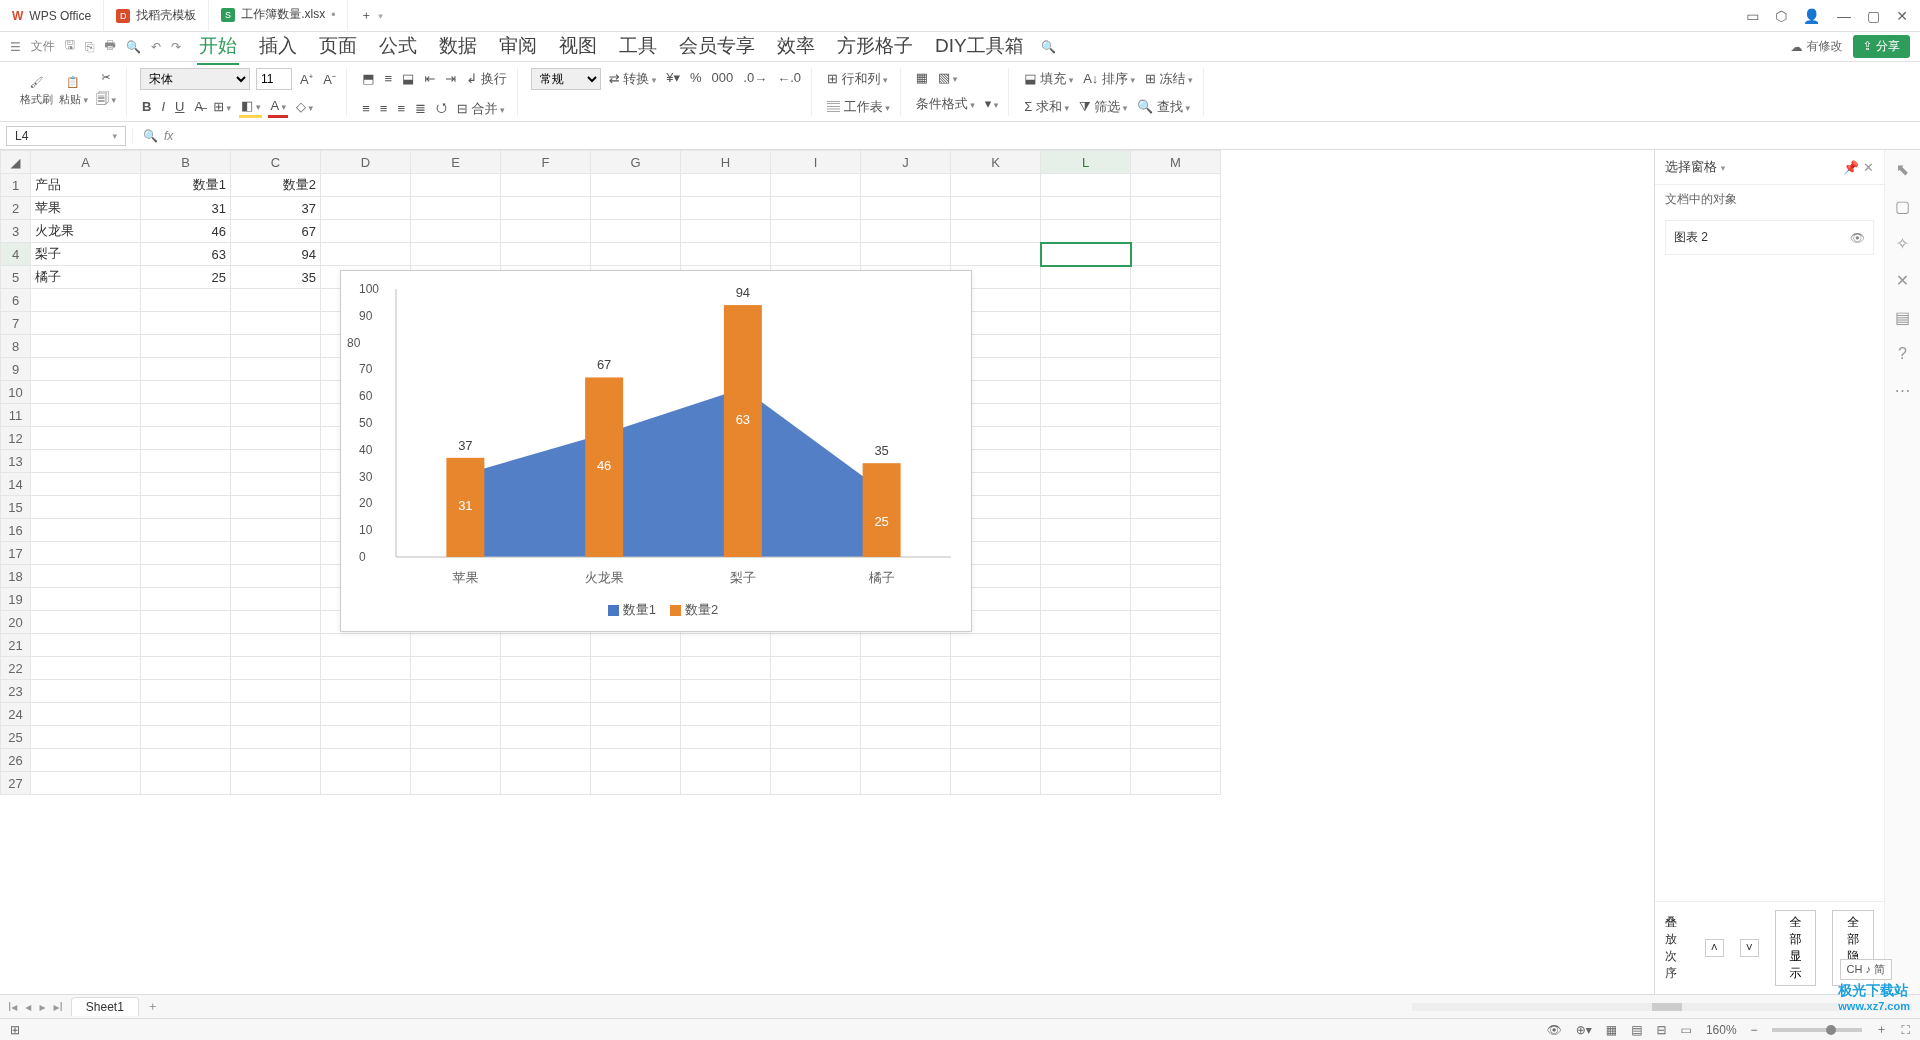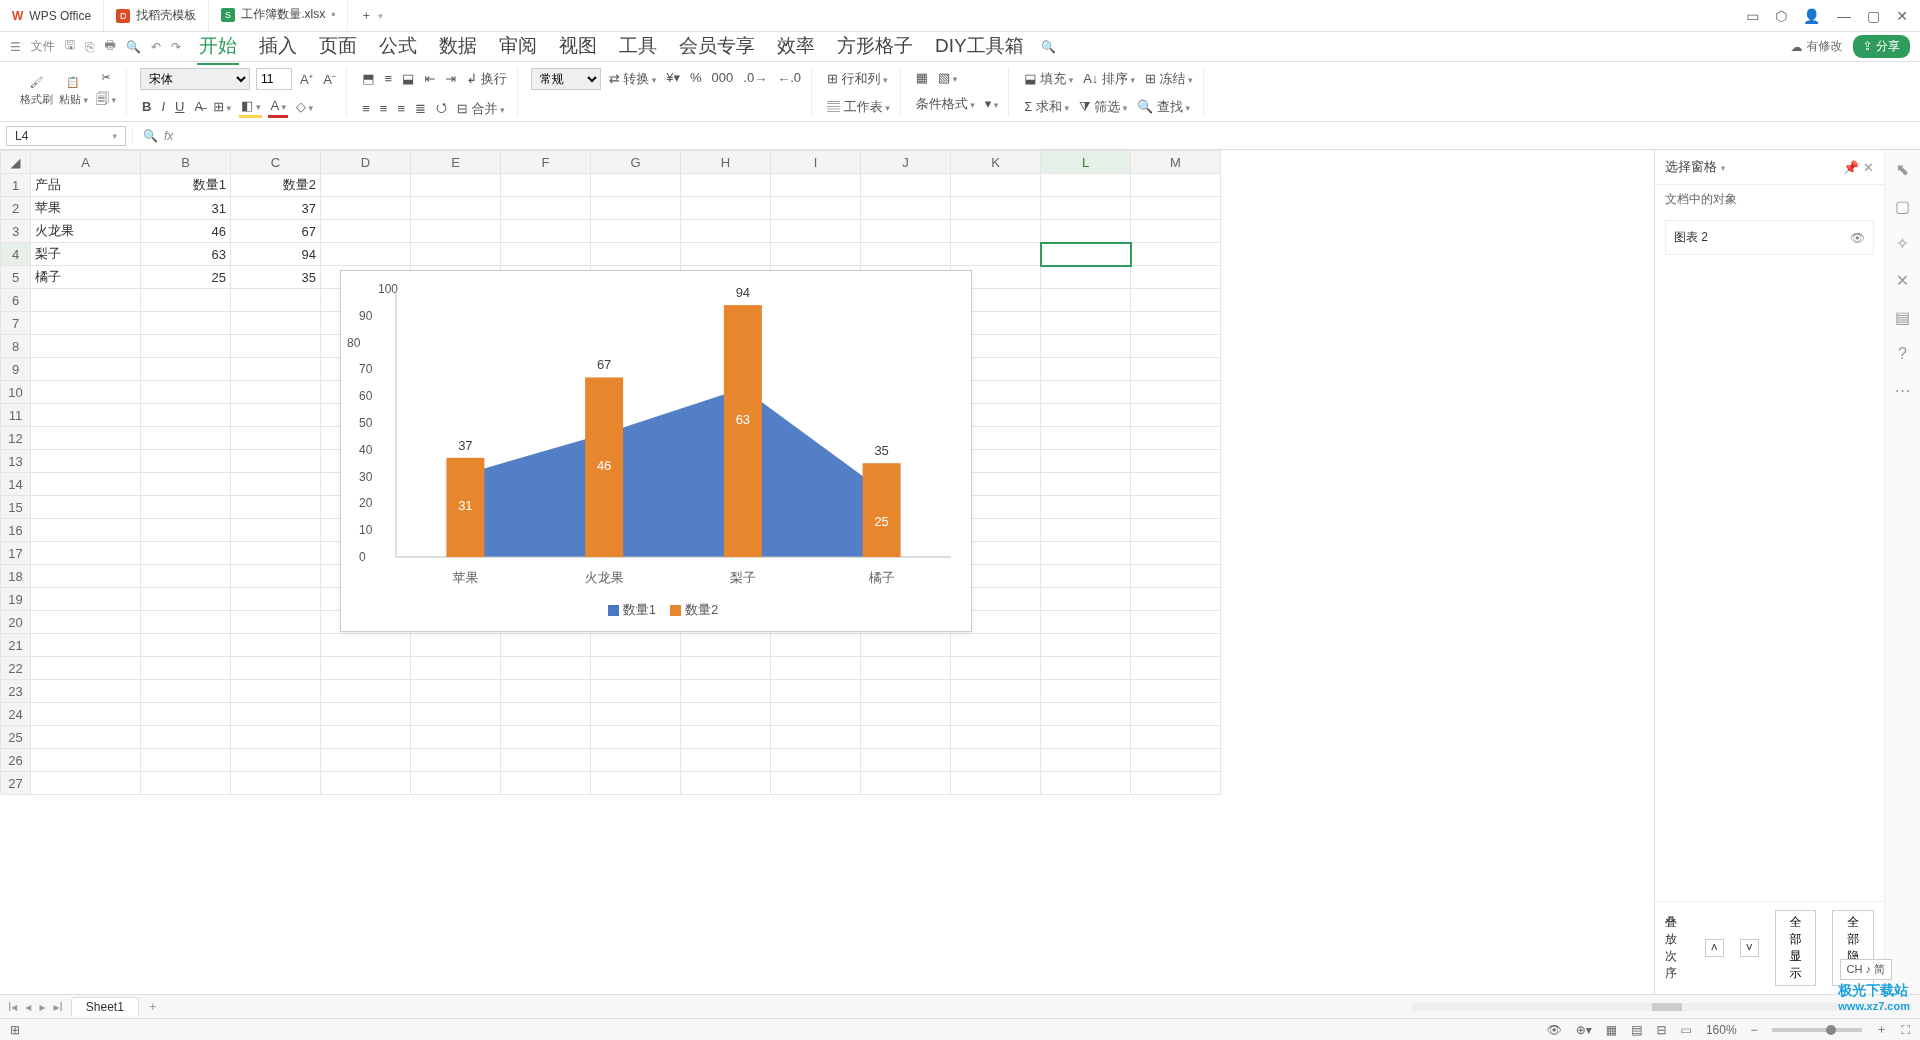--- a/index.html
+++ b/index.html
@@ -17,21 +17,21 @@
 .icon-xls { background:#2e9c5a; color:#fff; width:14px; height:14px; border-radius:2px; display:flex;align-items:center;justify-content:center;font-size:9px;}
 
 
 .menubar { height: 30px; background: #fff; display: flex; align-items: center; padding: 0 10px; border-bottom: 1px solid #e0e0e0; gap:4px; }
 .menubar .left-icons { display:flex; gap:10px; align-items:center; color:#888; }
 .menubar .left-icons span { cursor:pointer; }
 .menubar .menus { display: flex; gap: 18px; margin-left: 12px; }
 .menubar .menu-item { cursor: pointer; font-size: 19px; color: #444; padding:4px 2px;}
 .menubar .menu-item.active { color: #2e9c5a; border-bottom: 2px solid #2e9c5a; }
 .menubar .right { margin-left: auto; display:flex; gap:10px; align-items:center;}
-.menubar .share-btn { background:#2e9c5a; color:#fff; padding:3px 10px; border-radius:9px; cursor:pointer;}
+.menubar .share-btn { background:#2e9c5a; color:#fff; padding:3px 10px; border-radius:3px; cursor:pointer;}
 .menubar .mod-tag { color:#666; display:flex; align-items:center; gap:4px;}
 
 
 .ribbon { height: 60px; background: #fff; display: flex; align-items: center; padding: 0 12px; border-bottom: 1px solid #e0e0e0; gap:5px; }
 .ribbon .group { display: flex; flex-direction:row; align-items:center; gap:6px; padding:0 8px; border-right:1px solid #eee; height:48px;}
 .ribbon .stack { display:flex; flex-direction:column; gap:3px; align-items:center; font-size:11px; color:#555;}
 .ribbon .inline { display:flex; gap:6px; align-items:center;}
 .ribbon select, .ribbon input.fsize { border:1px solid #ccc; height:22px; font-size:12px; padding:0 4px;}
 .ribbon input.fsize{width:36px;}
 .ribbon .btn { cursor:pointer; color:#555; padding:2px; font-size:13px;}
@@ -776,21 +776,21 @@
           <div class="axis-label" style="left: 18px; top: 279px;">0</div>
           <div class="axis-label" style="left: 18px; top: 252.2px;">10</div>
           <div class="axis-label" style="left: 18px; top: 225.4px;">20</div>
           <div class="axis-label" style="left: 18px; top: 198.6px;">30</div>
           <div class="axis-label" style="left: 18px; top: 171.8px;">40</div>
           <div class="axis-label" style="left: 18px; top: 145px;">50</div>
           <div class="axis-label" style="left: 18px; top: 118.2px;">60</div>
           <div class="axis-label" style="left: 18px; top: 91.4px;">70</div>
           <div class="axis-label" style="left: 6px; top: 64.6px;">80</div>
           <div class="axis-label" style="left: 18px; top: 37.8px;">90</div>
-          <div class="axis-label" style="left: 18px; top: 11px; margin-left: 19px;">100</div>
+          <div class="axis-label" style="left: 18px; top: 11px;">100</div>
           <svg width="100%" height="100%" style="position: absolute; left: 0px; top: 0px;">
             <polygon points="124.375,286 124.375,202.92000000000002 263.125,162.72 401.875,117.16 540.625,219 540.625,286" fill="#4a78c4" opacity="0.95"></polygon>
 <line x1="55" y1="286" x2="610" y2="286" stroke="#bbb"></line>
 <line x1="55" y1="18" x2="55" y2="286" stroke="#bbb"></line>
             <rect x="105.375" y="186.84" width="38" height="99.16" fill="#e8862e"></rect>
             <rect x="244.125" y="106.44" width="38" height="179.56" fill="#e8862e"></rect>
             <rect x="382.875" y="34.08000000000001" width="38" height="251.92" fill="#e8862e"></rect>
             <rect x="521.625" y="192.2" width="38" height="93.8" fill="#e8862e"></rect>
           </svg>
           <div class="data-lbl" style="left: 124.375px; top: 166.84px;">37</div>

